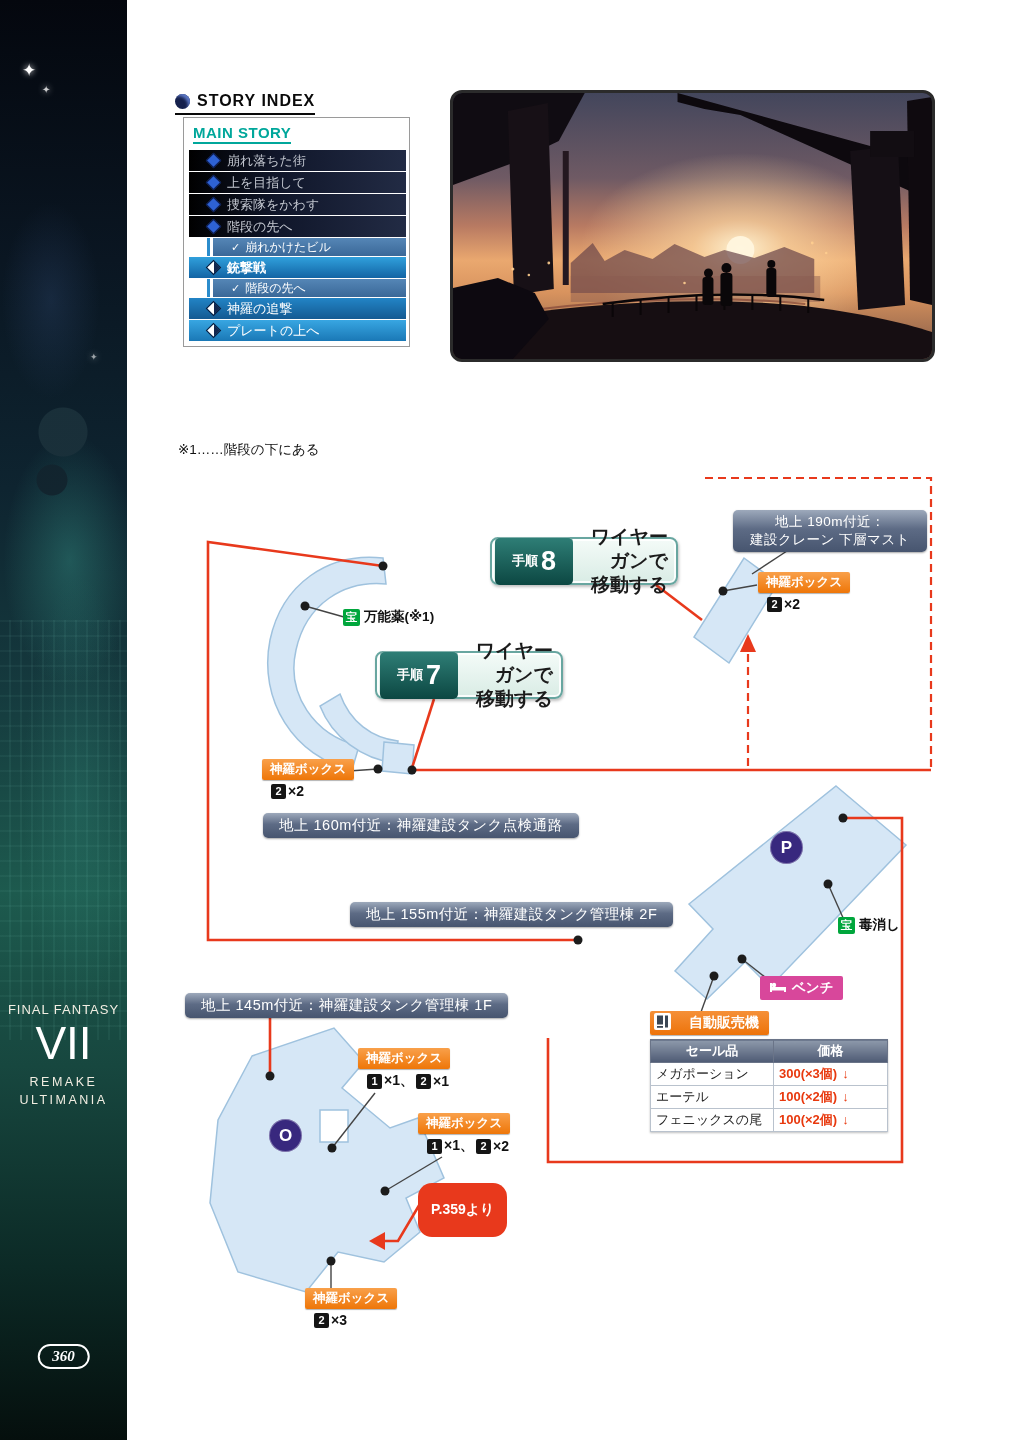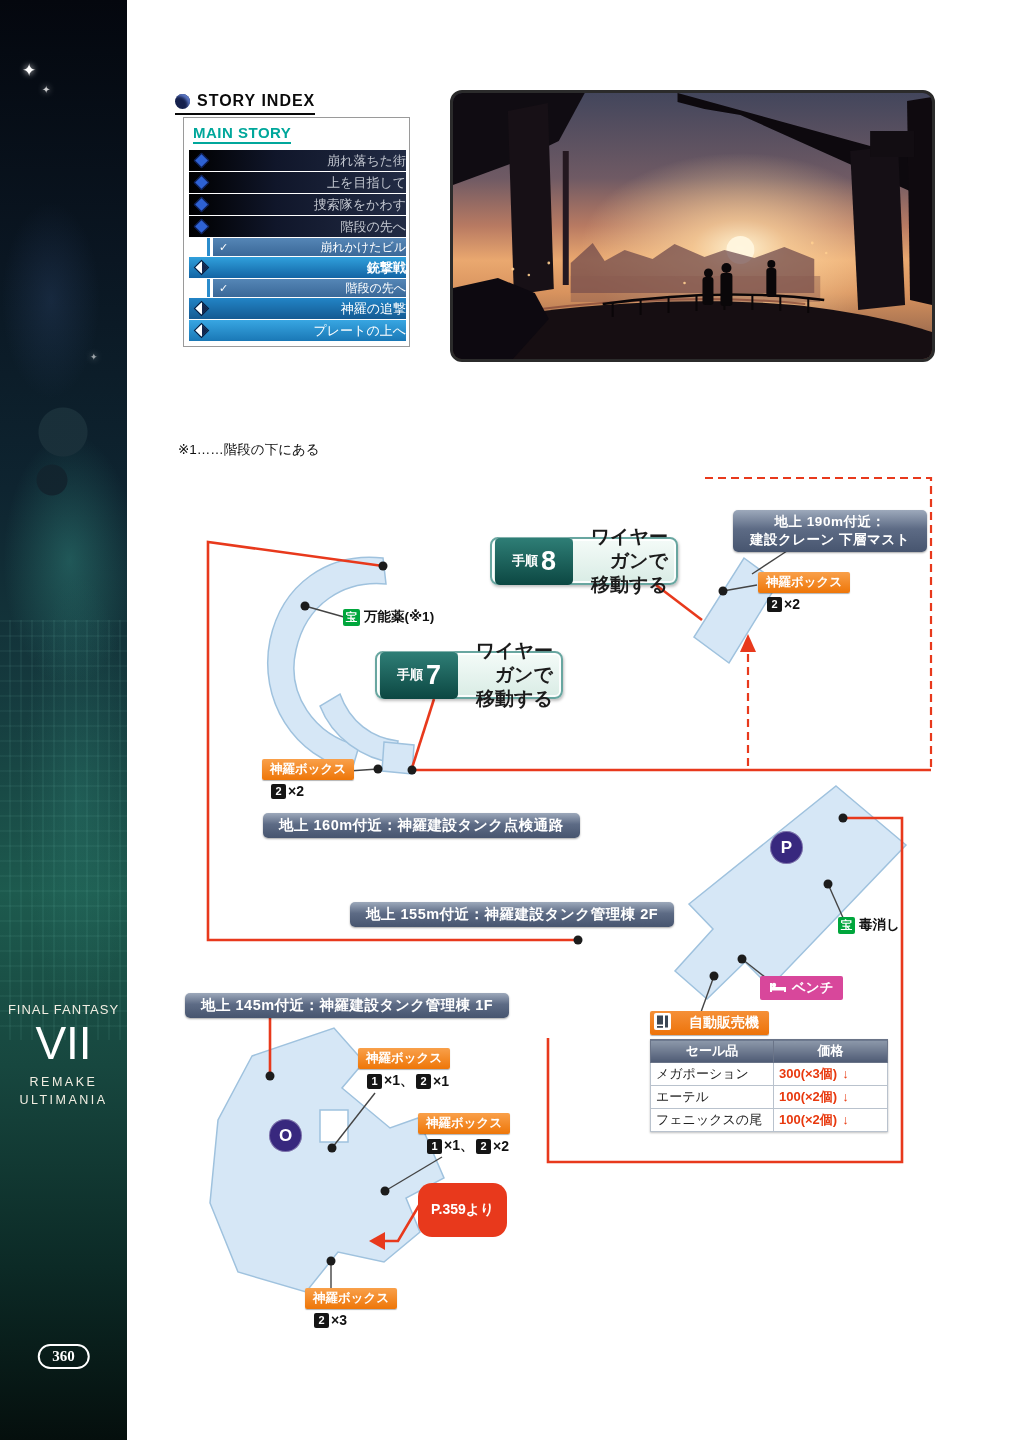--- a/index.html
+++ b/index.html
@@ -20,34 +20,34 @@
     background:repeating-linear-gradient(90deg, rgba(0,0,0,0) 0 9px, rgba(140,230,210,.12) 9px 11px),
                repeating-linear-gradient(0deg, rgba(0,0,0,0) 0 13px, rgba(160,240,220,.10) 13px 15px);}
   .sparkle{position:absolute;color:#fff;text-shadow:0 0 6px rgba(255,255,255,.9);}
   .sb-title{position:absolute;left:0;right:0;top:1002px;text-align:center;color:#f2eee2;
             font-family:Liberation Sans, sans-serif;}
   .sb-series{font-size:13px;letter-spacing:1px;}
   .sb-numeral{font-size:46px;line-height:1.05;color:#ffffff;margin:2px 17px 8px;}
   .sb-sub{font-size:12.5px;letter-spacing:2.5px;margin-top:4px;}
   .sb-page{position:absolute;left:50%;transform:translateX(-50%);top:1344px;
            border:2px solid #ffffff;border-radius:15px;padding:2px 13px;color:#ffffff;
-           font-family:"Liberation Serif","DejaVu Serif",serif;font-weight:bold;font-size:15px;}
+           font-family:"Liberation Serif","DejaVu Serif",serif;font-style:italic;font-weight:bold;font-size:15px;}
 
   
   .si-header{position:absolute;left:175px;top:92px;z-index:3;display:flex;align-items:center;
              font-size:16px;font-weight:bold;letter-spacing:1px;color:#0a0a0a;
              border-bottom:2px solid #0a0a0a;padding-bottom:3px;}
   .si-icon{width:15px;height:15px;border-radius:50%;background:#16214d;
            box-shadow:inset -4px 4px 3px -2px #5c77c4;display:inline-block;margin-right:7px;}
   .si-box{position:absolute;left:183px;top:117px;width:227px;z-index:3;background:#fff;
           border:1px solid #9a9a9a;padding:5px 3px 4px 5px;box-sizing:border-box;}
   .si-main{display:inline-block;color:#00a79b;font-weight:bold;font-size:15px;letter-spacing:.5px;
            border-bottom:2px solid #00a79b;margin:1px 0 6px 4px;padding-bottom:1px;}
   .si-row{margin-bottom:1px;display:flex;}
-  .si-bar{flex:1;display:flex;align-items:center;padding-left:4px;height:21px;font-size:13px;justify-content:space-between;}
+  .si-bar{flex:1;display:flex;align-items:center;padding-left:16px;height:21px;font-size:13px;}
   .si-row.dark .si-bar{background:linear-gradient(90deg,#000000,#10162a 40%,#222b44 100%);color:#c3c7d0;}
   .si-row.current .si-bar{background:linear-gradient(180deg,#30a0dc,#1264a4);color:#fff;font-weight:bold;}
   .si-row.blue .si-bar{background:linear-gradient(180deg,#2284c6,#145a92);color:#fff;}
   .si-row.blue-bright .si-bar{background:linear-gradient(180deg,#38a6e2,#1a78b6);color:#fff;}
   .si-row.sub{margin-left:18px;}
   .si-row.sub .si-bar{background:linear-gradient(180deg,#5586b6,#3a6898);color:#fff;height:18px;font-size:12px;}
   .si-conn{width:3px;background:#2b8ccc;margin-right:3px;}
   .dia{width:9px;height:9px;transform:rotate(45deg);background:#2e62d4;border:1px solid #0c1c50;
        margin:0 8px 0 3px;flex:none;}
   .si-row.current .dia,.si-row.blue .dia,.si-row.blue-bright .dia{
@@ -57,21 +57,21 @@
   
   .screenshot{position:absolute;left:450px;top:90px;width:485px;height:272px;z-index:2;
               border:3px solid #2b2b2b;border-radius:12px;overflow:hidden;box-sizing:border-box;background:#201820;}
   .screenshot svg{display:block;width:100%;height:100%;}
 
   
   .map-svg{position:absolute;left:0;top:0;width:1020px;height:1440px;z-index:1;pointer-events:none;}
   .note{position:absolute;left:178px;top:441px;font-size:13.5px;color:#111;z-index:3;}
 
   .area-label{position:absolute;z-index:3;background:linear-gradient(180deg,#9da9bb 0%,#5d6b85 45%,#47556f 100%);
-              color:#fff;font-weight:bold;font-size:14.5px;padding:3px 16px;border-radius:5px;
+              color:#fff;font-weight:normal;font-size:14.5px;padding:3px 16px;border-radius:5px;
               text-align:center;letter-spacing:.5px;box-shadow:0 1px 2px rgba(0,0,0,.35);white-space:nowrap;}
   .area-label.two-line{font-size:13.5px;line-height:1.35;padding:3px 10px;white-space:normal;}
   .area-label.two-line span{display:block;}
 
   .step-box{position:absolute;z-index:3;display:flex;align-items:center;width:188px;height:48px;
             border:2px solid #68a6a0;border-radius:8px;box-sizing:border-box;
             background:linear-gradient(180deg,#f4fbf8,#d9ece5);
             box-shadow:inset 0 0 0 2px rgba(255,255,255,.85),1px 2px 3px rgba(0,0,0,.25);}
   .step-badge{display:flex;align-items:center;justify-content:center;gap:3px;margin:3px;height:48px;
               min-width:66px;border-radius:5px;color:#fff;padding:0 6px;

